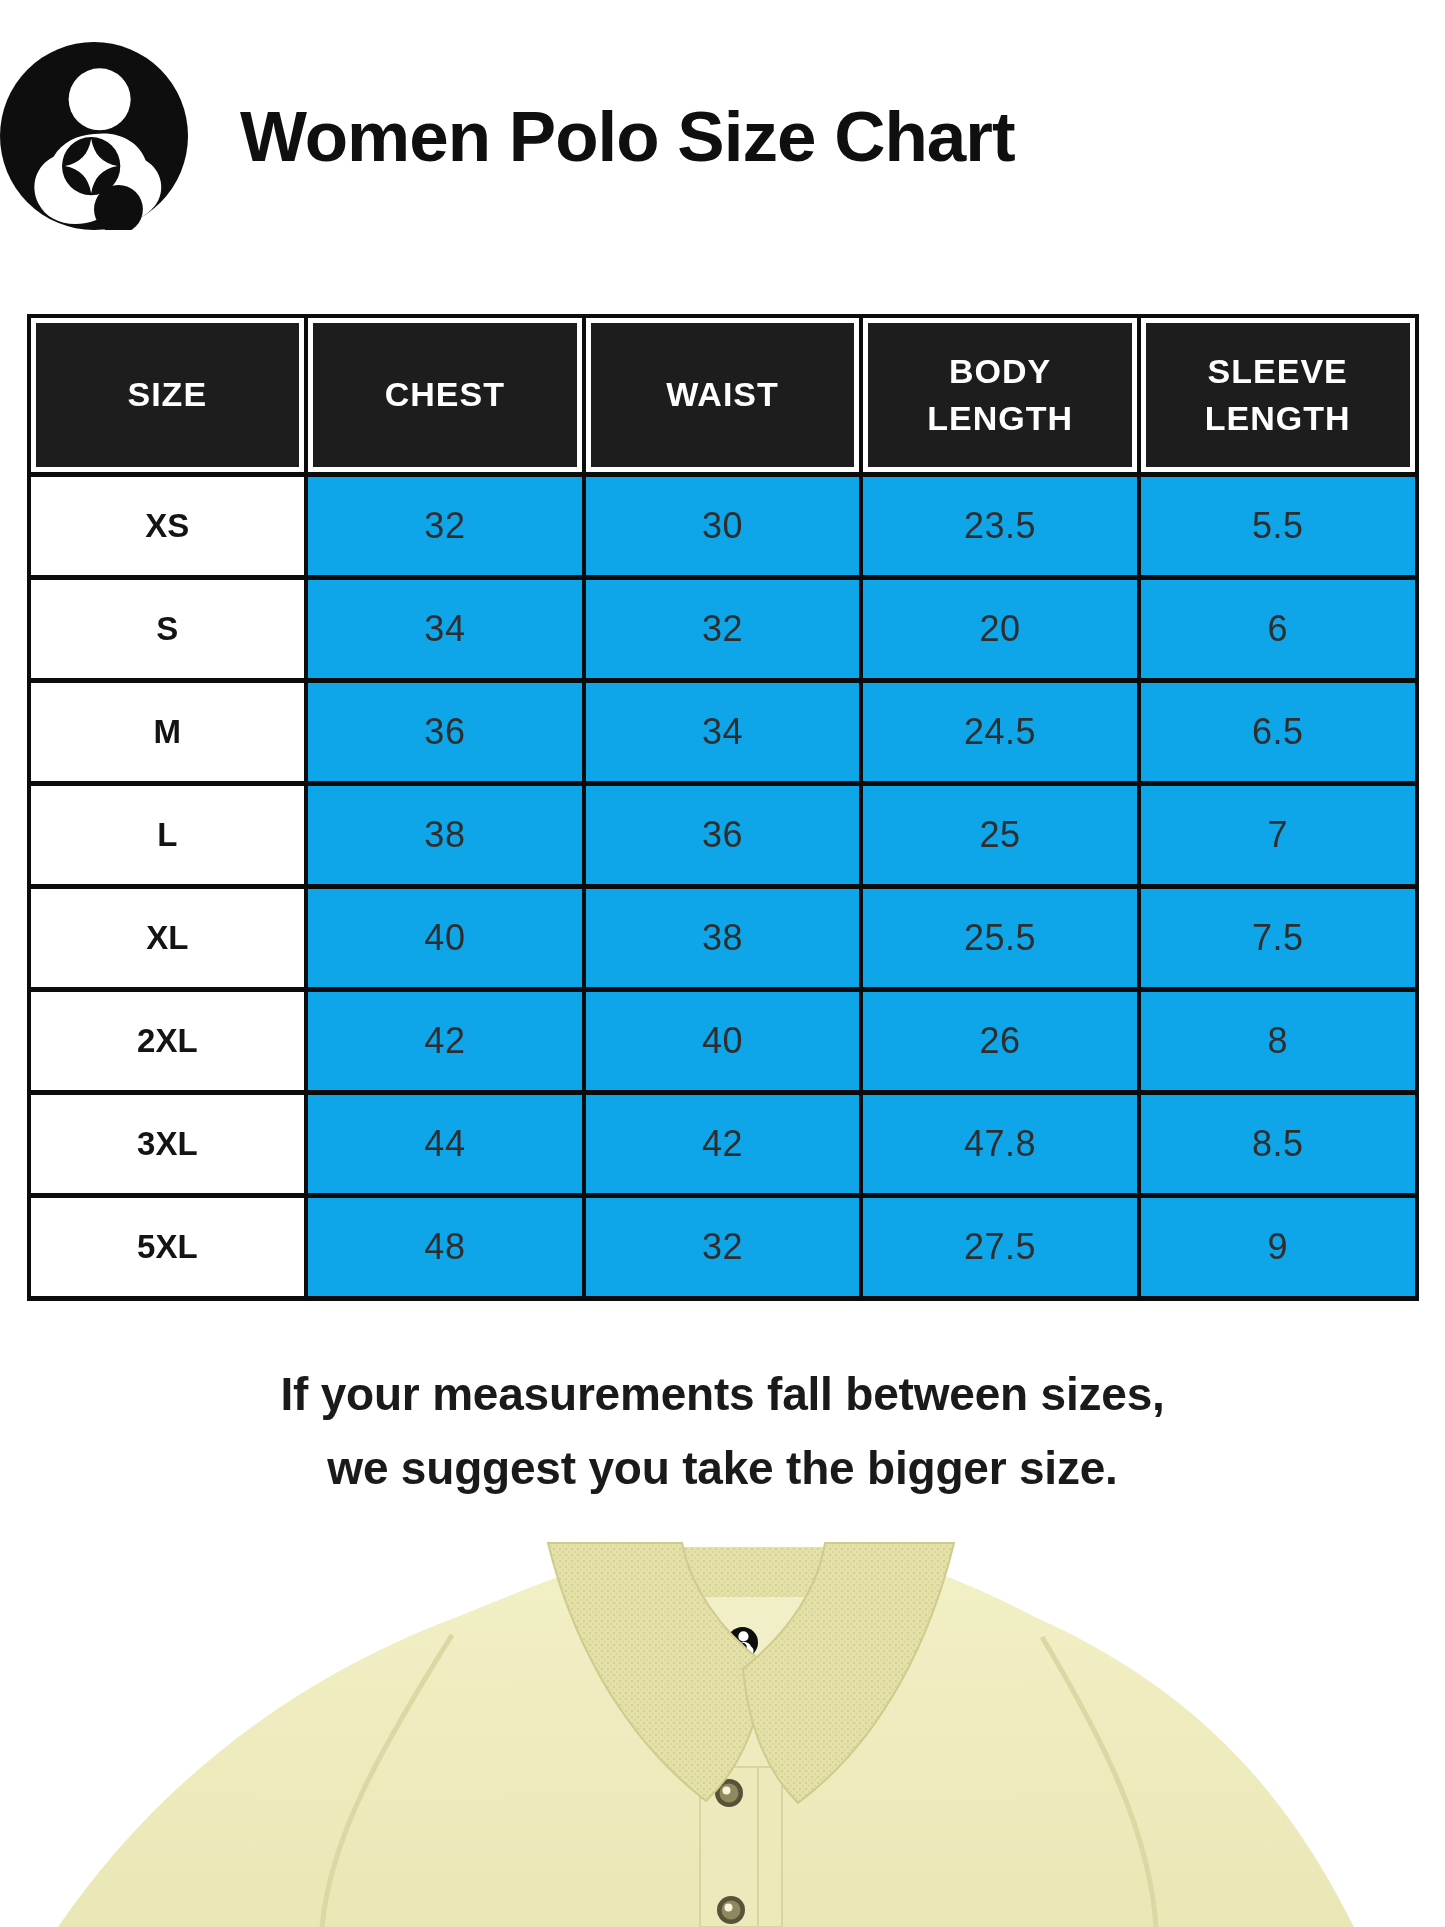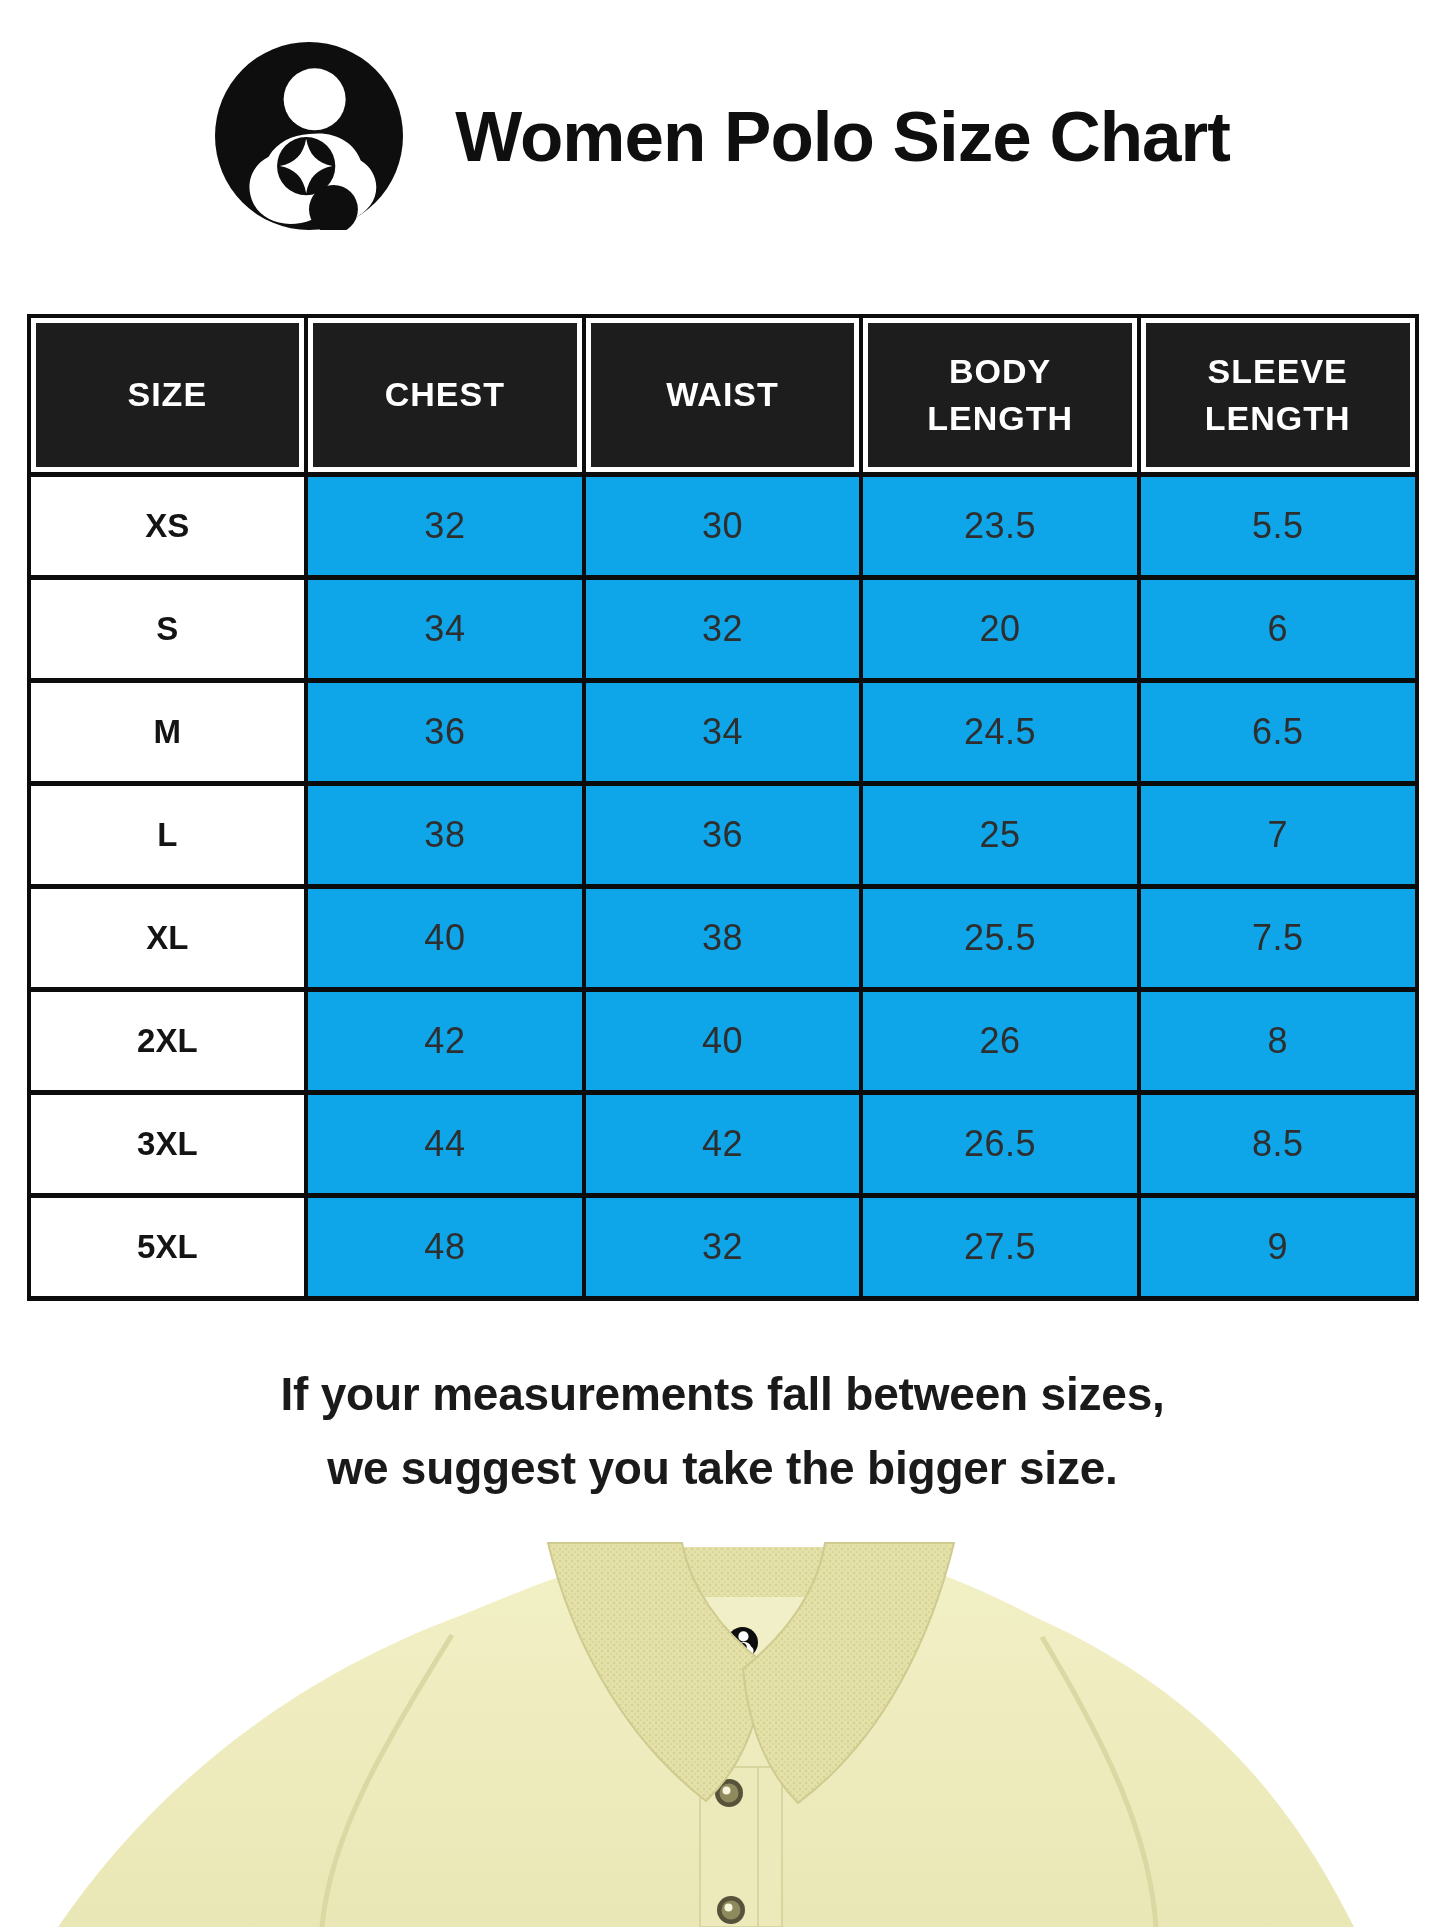--- a/index.html
+++ b/index.html
@@ -11,21 +11,21 @@
   .page{
     position:relative;
     width:1445px;height:1927px;
     margin:0 auto;
     background:#ffffff;
     overflow:hidden;
     font-family:"Liberation Sans", sans-serif;
   }
   
   .brand-header{
-    display:flex;align-items:center;justify-content:center;
+    display:flex;align-items:center;
     gap:52px;padding-top:42px;
   }
   .logo-mark{width:188px;height:188px;flex:0 0 auto;}
   .page-title{
     margin:0;
     font-size:71px;font-weight:700;color:#0f0f0f;
     letter-spacing:-1px;white-space:nowrap;
   }
   
   .size-table{
@@ -141,21 +141,21 @@
           <th scope="row">2XL</th>
           <td>42</td>
           <td>40</td>
           <td>26</td>
           <td>8</td>
         </tr>
         <tr>
           <th scope="row">3XL</th>
           <td>44</td>
           <td>42</td>
-          <td>26.5</td>
+          <td>47.8</td>
           <td>8.5</td>
         </tr>
         <tr>
           <th scope="row">5XL</th>
           <td>48</td>
           <td>32</td>
           <td>27.5</td>
           <td>9</td>
         </tr>
       </tbody>

